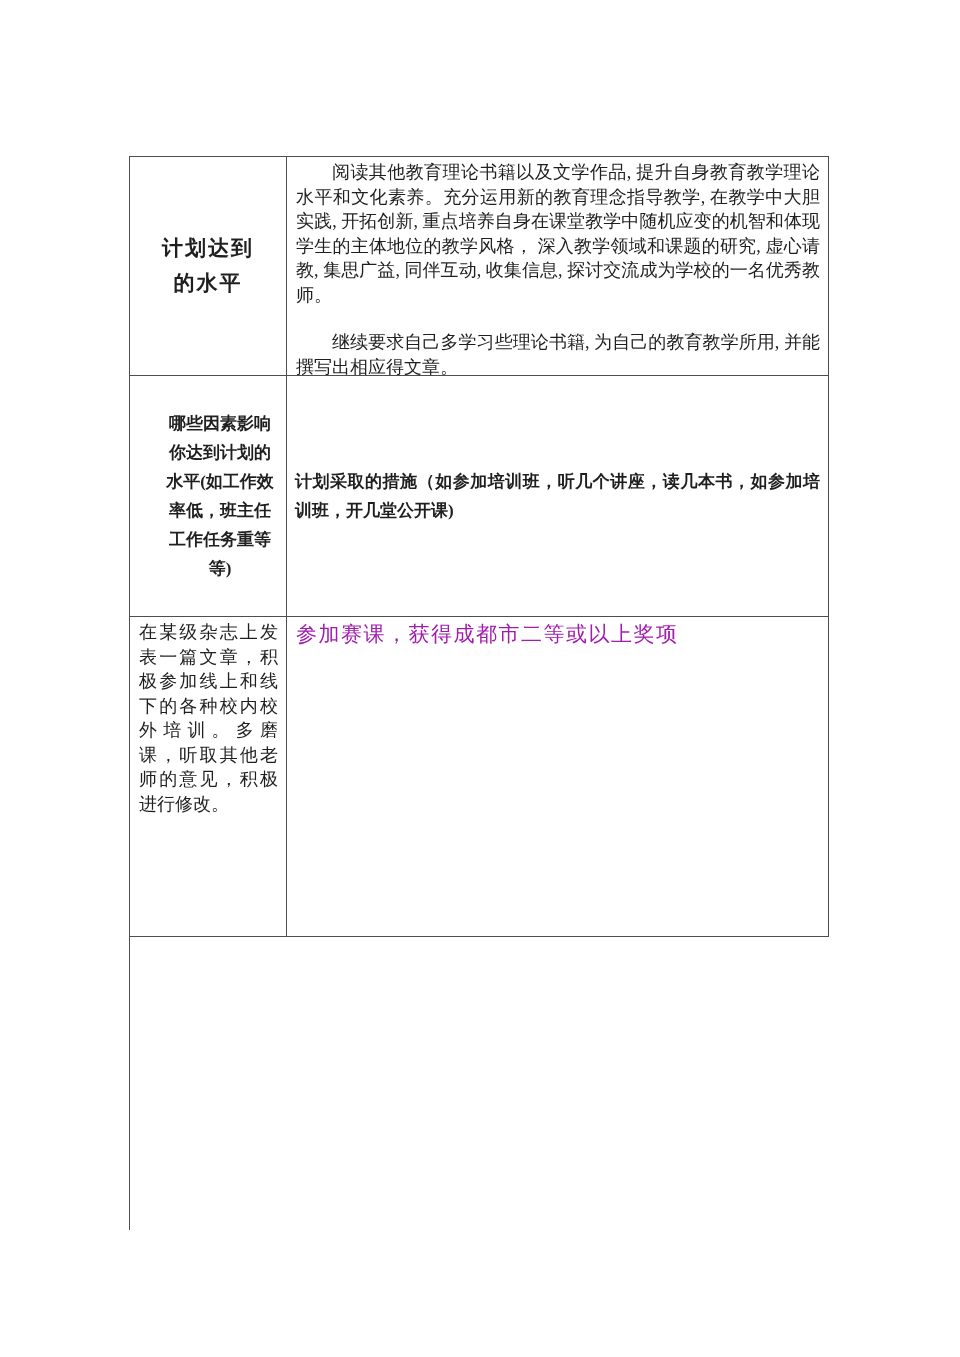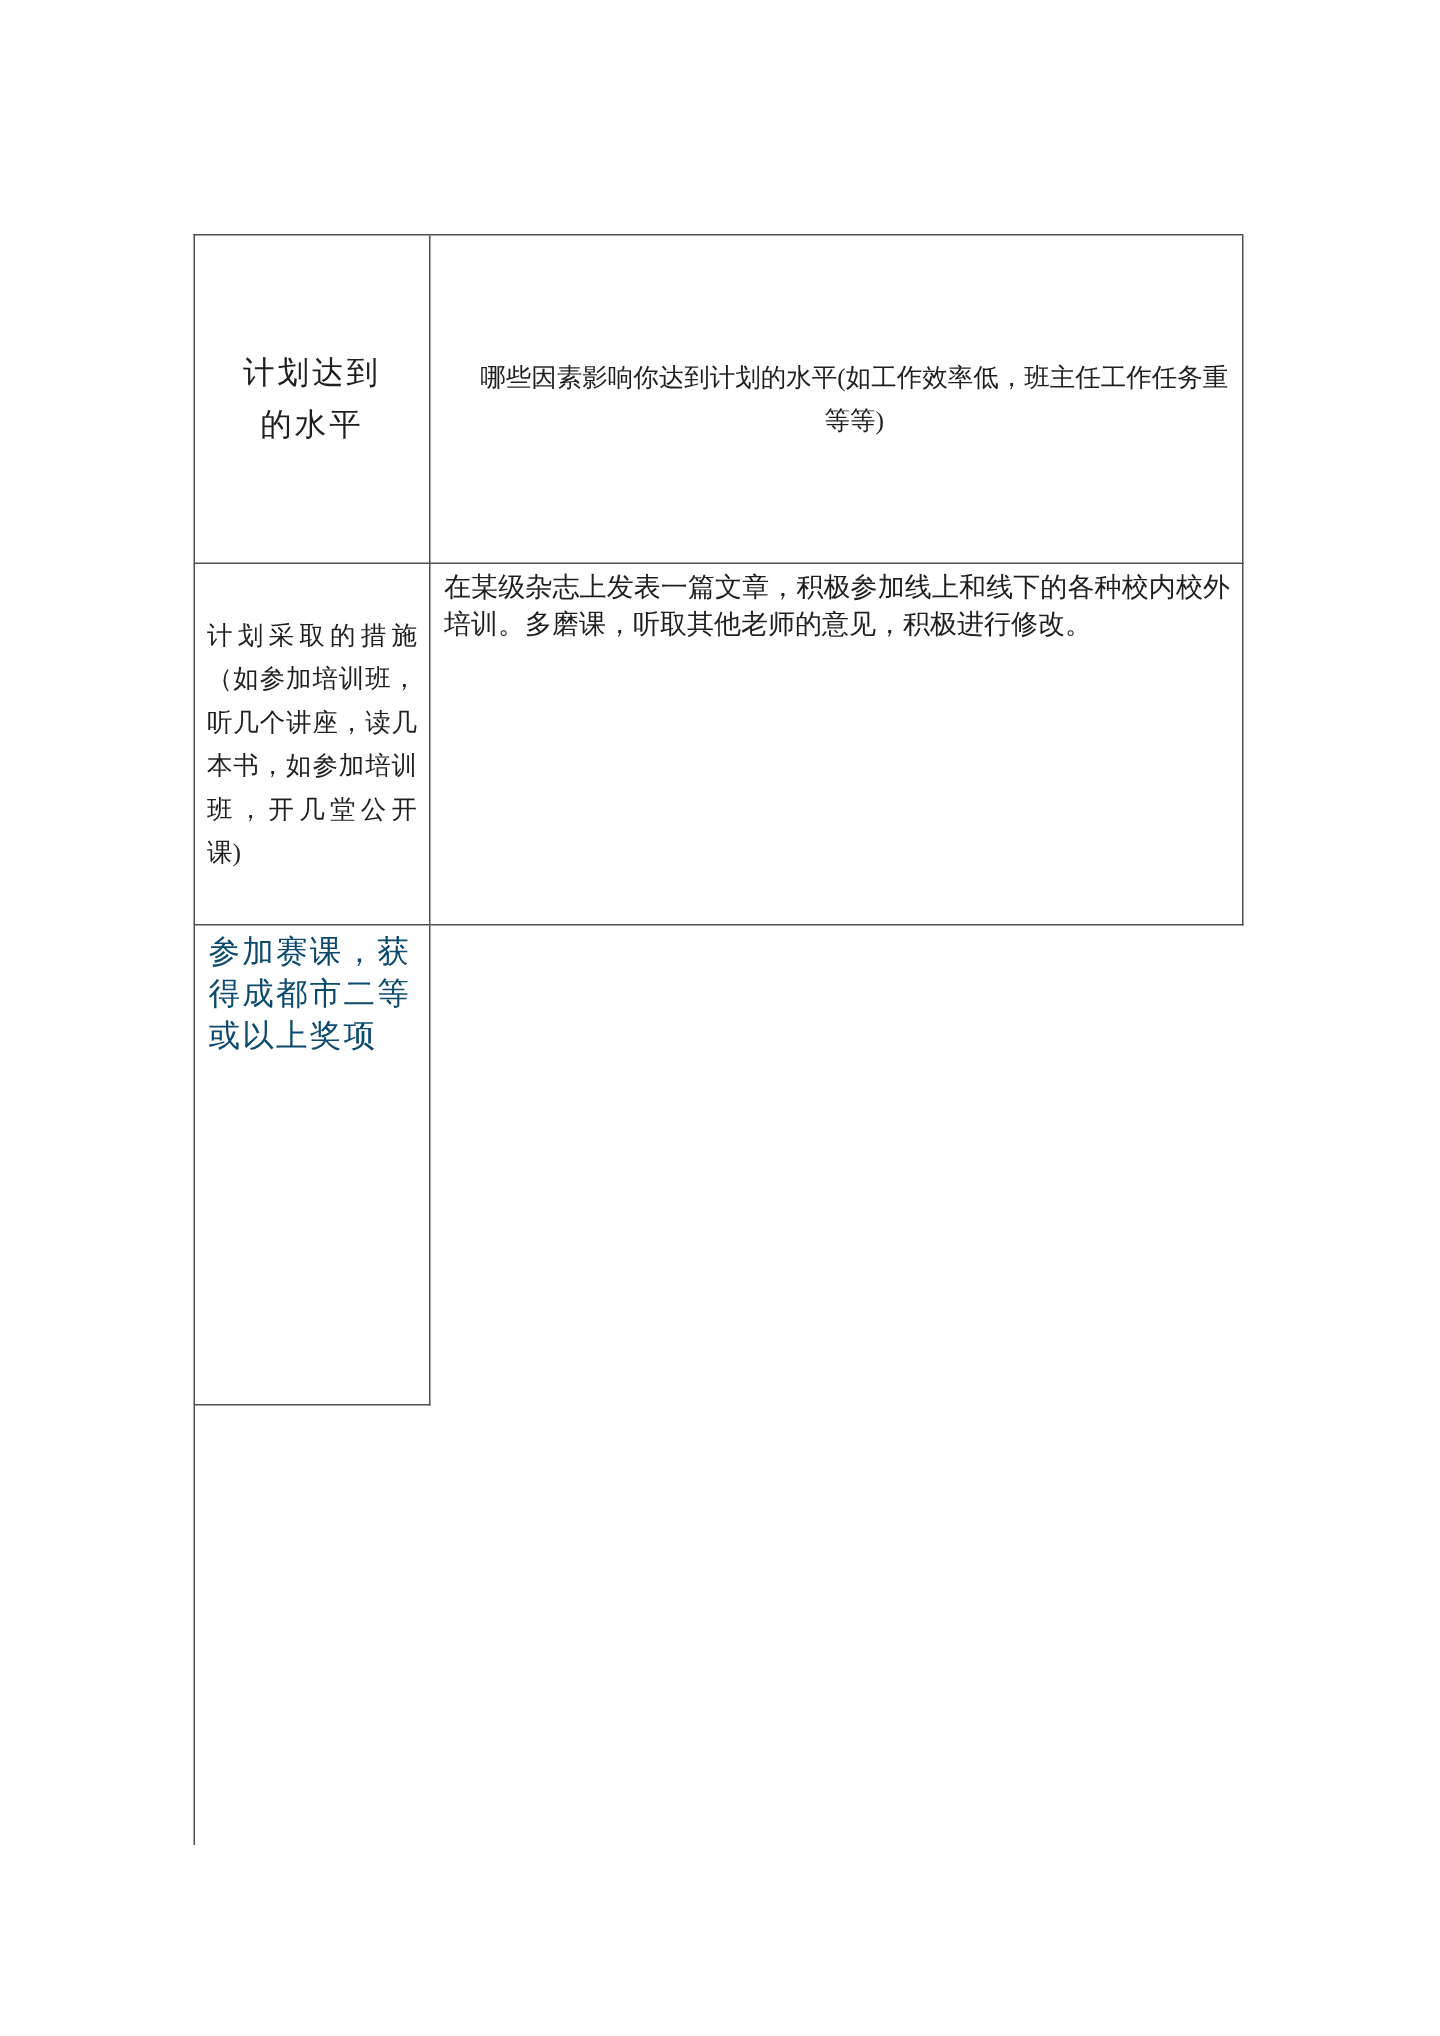--- a/index.html
+++ b/index.html
@@ -40,20 +40,21 @@
     align-items: center;
     justify-content: center;
     padding: 0 8px;
   }
   .cell-label .label-text {
     font-size: 17px;
     line-height: 29px;
     text-align: justify;
     text-align-last: auto;
     width: 100%;
+    font-weight: bold;
   }
   .cell-label .label-text.centered {
     text-align: center;
     margin-left: 24px;
   }
   .cell-label .label-text.large {
     font-size: 21px;
     line-height: 35px;
     letter-spacing: 2px;
     text-align: center;
@@ -75,33 +76,37 @@
   .cell-content p.para-gap {
     margin-top: 23px;
   }
   .cell-content p.push-down {
     margin-top: 42px;
   }
   .cell-content p.kaiti {
     font-size: 21px;
     letter-spacing: 1.5px;
     line-height: 28px;
-    color: #0c4a6e;
+    color: #a21caf;
     text-align: left;
   }
 </style>
 </head>
 <body>
 
 <div class="page">
   <div class="doc-table">
 
     <div class="cell cell-label">
       <div class="label-text large">计划达到
 的水平</div>
+    </div>
+    <div class="cell cell-content">
+      <p class="indent">阅读其他教育理论书籍以及文学作品, 提升自身教育教学理论水平和文化素养。充分运用新的教育理念指导教学, 在教学中大胆实践, 开拓创新, 重点培养自身在课堂教学中随机应变的机智和体现学生的主体地位的教学风格， 深入教学领域和课题的研究, 虚心请教, 集思广益, 同伴互动, 收集信息, 探讨交流成为学校的一名优秀教师。</p>
+      <p class="indent para-gap">继续要求自己多学习些理论书籍, 为自己的教育教学所用, 并能撰写出相应得文章。</p>
     </div>
 
     <div class="cell cell-label">
       <div class="label-text centered">哪些因素影响你达到计划的水平(如工作效率低，班主任工作任务重等等)</div>
     </div>
 
     <div class="cell cell-label">
       <div class="label-text">计划采取的措施（如参加培训班，听几个讲座，读几本书，如参加培训班，开几堂公开课)</div>
     </div>
     <div class="cell cell-content">

